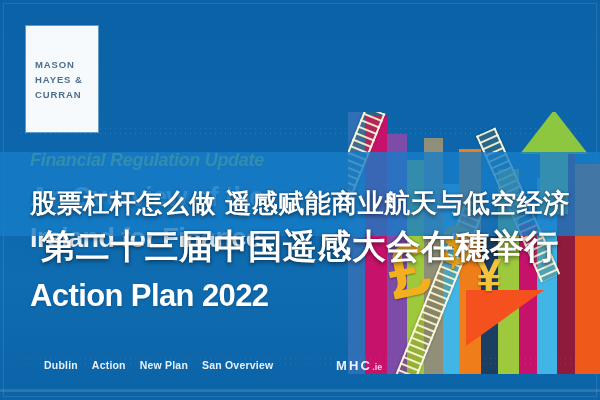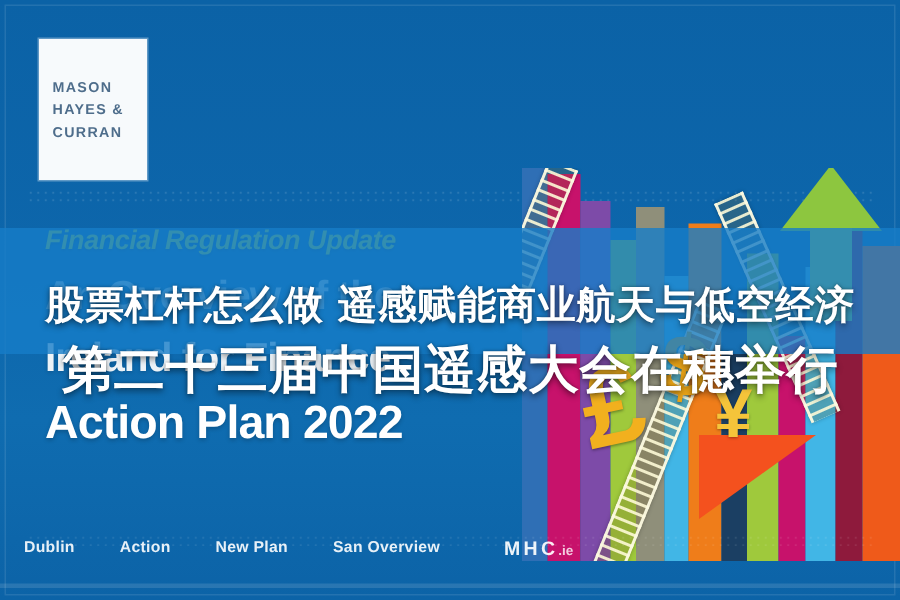--- a/index.html
+++ b/index.html
@@ -46,21 +46,21 @@
   }
   .dot-texture.t1 { top: 126px; }
   .dot-texture.t2 { top: 356px; height: 8px; opacity: .16; }
 
   
   .logo-card {
     position: absolute;
     left: 26px;
     top: 26px;
     width: 72px;
-    height: 94px;
+    height: 106px;
     background: #f7fafc;
     box-shadow: 0 0 0 1px rgba(255,255,255,.35);
     display: flex;
     flex-direction: column;
     justify-content: center;
     padding-left: 9px;
     box-sizing: border-box;
   }
   .logo-line {
     color: #2a4f73;
@@ -98,35 +98,35 @@
   }
   .headline-2 {
     top: 223px;
     color: rgba(255,255,255,.93);
     font-size: 27px;
     font-weight: 700;
     letter-spacing: -0.6px;
     text-shadow: 0 1px 3px rgba(0,0,0,.2);
   }
   .headline-3 {
-    top: 264px;
+    top: 278px;
     color: #ffffff;
     font-size: 31px;
     font-weight: 700;
     letter-spacing: -0.6px;
     text-shadow: 0 1px 3px rgba(0,0,0,.22);
   }
 
   
   .city-row {
     position: absolute;
-    left: 16px;
+    left: 44px;
     top: 359px;
     display: flex;
-    gap: 30px;
+    gap: 14px;
   }
   .city {
     color: rgba(255,255,255,.90);
     font-size: 10.5px;
     font-weight: 600;
     letter-spacing: .2px;
     white-space: nowrap;
   }
   .mhc-mark {
     position: absolute;

